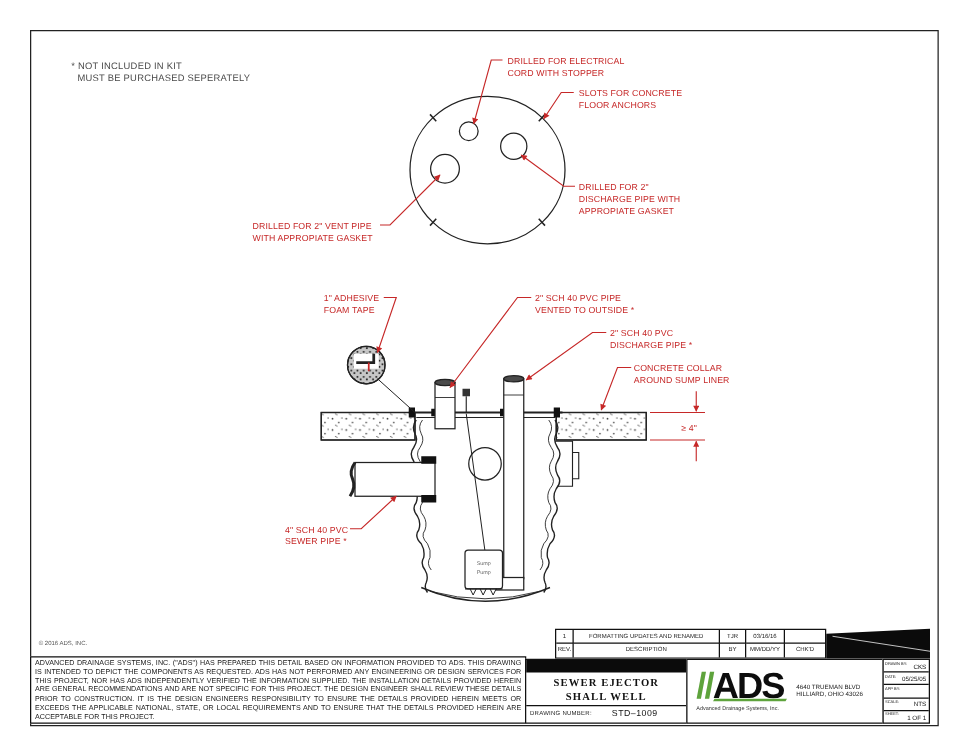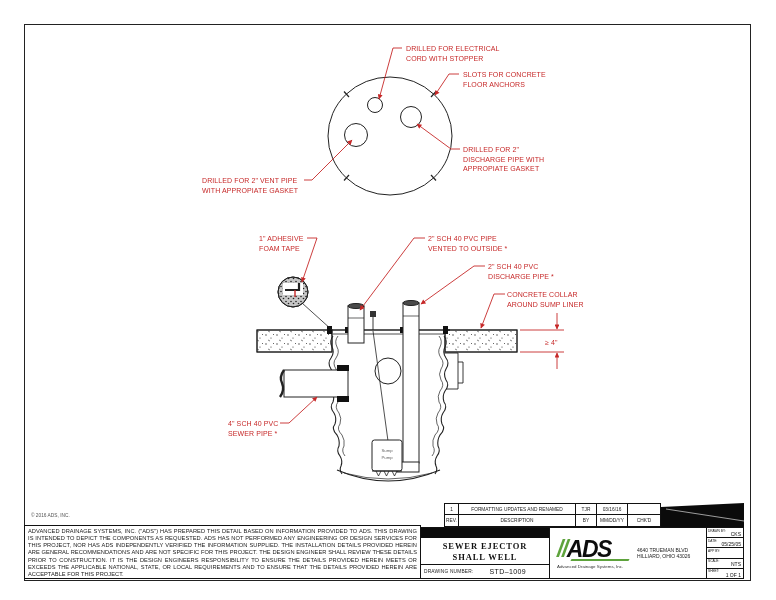--- a/index.html
+++ b/index.html
@@ -31,21 +31,21 @@
   .dtitle{position:absolute;left:0;top:13px;width:100%;text-align:center;
           font-family:"Liberation Serif",serif;font-weight:700;font-size:8.5px;
           line-height:10.5px;letter-spacing:.9px;color:#111;}
   .dnumrow{position:absolute;left:0;bottom:0;width:100%;height:13px;
            border-top:1px solid #111;display:flex;align-items:center;}
   .dnumlbl{font-size:4.8px;color:#222;margin-left:3px;letter-spacing:.2px;}
   .dnum{font-size:7px;color:#111;margin-left:16px;letter-spacing:.4px;}
   .logobox{left:549px;top:527px;width:158px;height:52px;display:flex;
            align-items:center;}
   .logo{position:relative;margin-left:7px;width:74px;}
-  .logotxt{font-style:italic;font-weight:900;font-size:23px;line-height:23px;
+  .logotxt{font-weight:900;font-size:29px;line-height:23px;
            letter-spacing:-1.5px;white-space:nowrap;}
   .logotxt .sl{color:#5ea33c;}
   .logotxt .aw{color:#0d0d0d;}
   .swoosh{position:absolute;left:14px;top:21px;width:58px;height:2px;
           background:#5ea33c;transform:skewX(-30deg);}
   .logosub{margin-top:3px;font-size:4.4px;color:#333;white-space:nowrap;}
   .addr{margin-left:6px;font-size:5px;line-height:6.5px;color:#222;}
   .fields{left:706px;top:527px;width:38px;height:52px;display:flex;
           flex-direction:column;}
   .fld{position:relative;flex:1;border-bottom:1px solid #111;}
@@ -58,20 +58,24 @@
   .red{fill:#c62828;font-size:7px;letter-spacing:.1px;}
   .tiny{fill:#666;font-size:4.3px;}
 </style>
 </head>
 <body>
 
 <div class="page">
 
   <div class="frame"></div>
 
+  <div class="note">
+    <div class="l1">* NOT INCLUDED IN KIT</div>
+    <div class="l2">MUST BE PURCHASED SEPERATELY</div>
+  </div>
 
   <svg width="776" height="600" viewBox="0 0 776 600">
     <defs>
       <marker id="arr" viewBox="0 0 10 10" refX="9" refY="5" markerWidth="8" markerHeight="5.5" orient="auto">
         <path d="M0 0 L10 5 L0 10 z" fill="#c62828"></path>
       </marker>
       <pattern id="conc" width="11" height="9" patternUnits="userSpaceOnUse">
         <circle cx="2" cy="2" r="0.7" fill="#333"></circle>
         <circle cx="7" cy="5" r="0.6" fill="#333"></circle>
         <path d="M4 7 l2 1" stroke="#333" stroke-width="0.6"></path>

